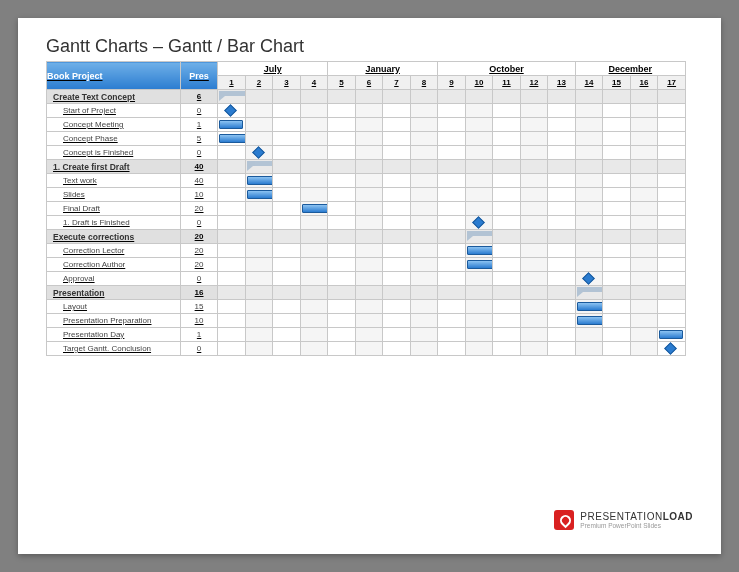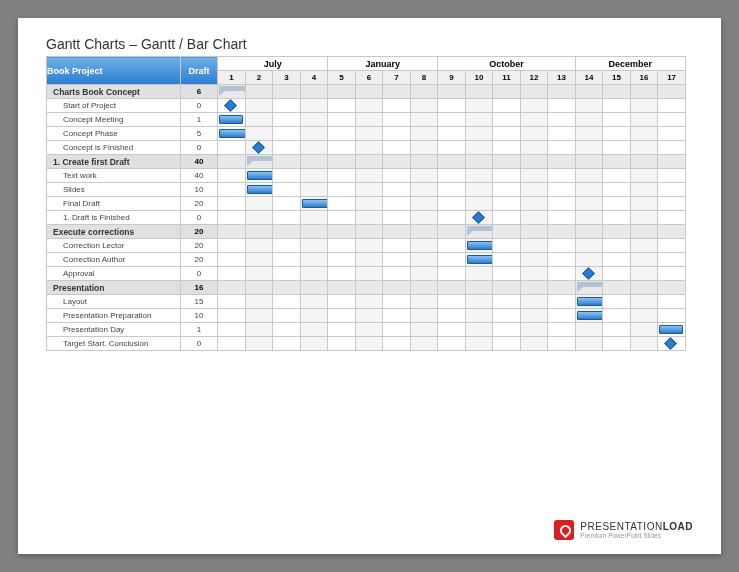--- a/index.html
+++ b/index.html
@@ -11,27 +11,28 @@
     padding: 18px;
   }
   .page {
     background: #fff;
     width: 100%;
     height: 100%;
     padding: 18px 28px 10px 28px;
     box-shadow: 0 2px 6px rgba(0,0,0,0.3);
     position: relative;
   }
-  .title { font-size: 14px; color: #333; font-weight: 400; margin-bottom: 4px; }
+  .title { font-size: 18px; color: #333; font-weight: 400; margin-bottom: 4px; }
   .subtitle { font-size: 13px; color: #888; margin-bottom: 18px; }
   .gantt {
     border-collapse: collapse;
     font-size: 8px;
     width: 640px;
     table-layout: fixed;
+    text-decoration: underline;
   }
   .gantt th, .gantt td {
     border: 1px solid #c8c8c8;
     padding: 0;
     margin: 0;
     height: 14px;
     overflow: hidden;
     white-space: nowrap;
   }
   .gantt .week-col { width: 26.7px; }
@@ -88,21 +89,21 @@
   .bracket::before, .bracket::after {
     content: '';
     position: absolute;
     top: 5px; width: 0; height: 0;
     border-top: 5px solid #9bb4cc;
   }
   .bracket::before { left: 0; border-right: 6px solid transparent; }
   .bracket::after { right: 0; border-left: 6px solid transparent; }
   .footer {
     position: absolute;
-    bottom: 14px; right: 28px;
+    bottom: 24px; right: 28px;
     display: flex; align-items: center; gap: 6px; margin-left: 24px;
   }
   .logo-sq {
     width: 20px; height: 20px;
     background: #d92020;
     border-radius: 3px;
     position: relative;
   }
   .logo-sq::after {
     content: '';
@@ -141,21 +142,21 @@
         <col class="week-col">
         <col class="week-col">
       <col class="week-col">
         <col class="week-col">
         <col class="week-col">
         <col class="week-col">
     </colgroup>
     <thead>
       <tr id="month-row">
         <th rowspan="2" class="book-head">Book Project</th>
-        <th rowspan="2" class="days-head">Draft</th>
+        <th rowspan="2" class="days-head">Pres</th>
       <th class="month-head" colspan="4">July</th>
           <th class="month-head" colspan="4">January</th>
           <th class="month-head" colspan="5">October</th>
           <th class="month-head" colspan="4">December</th>
         </tr>
       <tr id="week-row">
           <th class="week-head">1</th>
           <th class="week-head">2</th>
           <th class="week-head">3</th>
           <th class="week-head">4</th>
@@ -169,21 +170,21 @@
           <th class="week-head">12</th>
           <th class="week-head">13</th>
           <th class="week-head">14</th>
           <th class="week-head">15</th>
           <th class="week-head">16</th>
           <th class="week-head">17</th>
         </tr>
     </thead>
     <tbody id="gantt-body">
         <tr class="group-row">
-          <td class="task-cell">Charts Book Concept</td>
+          <td class="task-cell">Create Text Concept</td>
           <td class="days-cell">6</td>
           <td class="cell" style="background: rgb(233, 233, 233);">
             <div class="bracket" style="width: 51.4px;"></div>
           </td>
           <td class="cell" style="background: rgb(233, 233, 233);"></td>
           <td class="cell" style="background: rgb(233, 233, 233);"></td>
           <td class="cell" style="background: rgb(233, 233, 233);"></td>
           <td class="cell" style="background: rgb(233, 233, 233);"></td>
           <td class="cell" style="background: rgb(233, 233, 233);"></td>
           <td class="cell" style="background: rgb(233, 233, 233);"></td>
@@ -583,21 +584,21 @@
           <td class="cell alt"></td>
           <td class="cell"></td>
           <td class="cell alt"></td>
           <td class="cell"></td>
           <td class="cell alt"></td>
           <td class="cell">
             <div class="bar" style="width: 23.7px;"></div>
           </td>
         </tr>
         <tr class="sub-row">
-          <td class="task-cell">Target Start. Conclusion</td>
+          <td class="task-cell">Target Gantt. Conclusion</td>
           <td class="days-cell">0</td>
           <td class="cell"></td>
           <td class="cell alt"></td>
           <td class="cell"></td>
           <td class="cell alt"></td>
           <td class="cell"></td>
           <td class="cell alt"></td>
           <td class="cell"></td>
           <td class="cell alt"></td>
           <td class="cell"></td>

